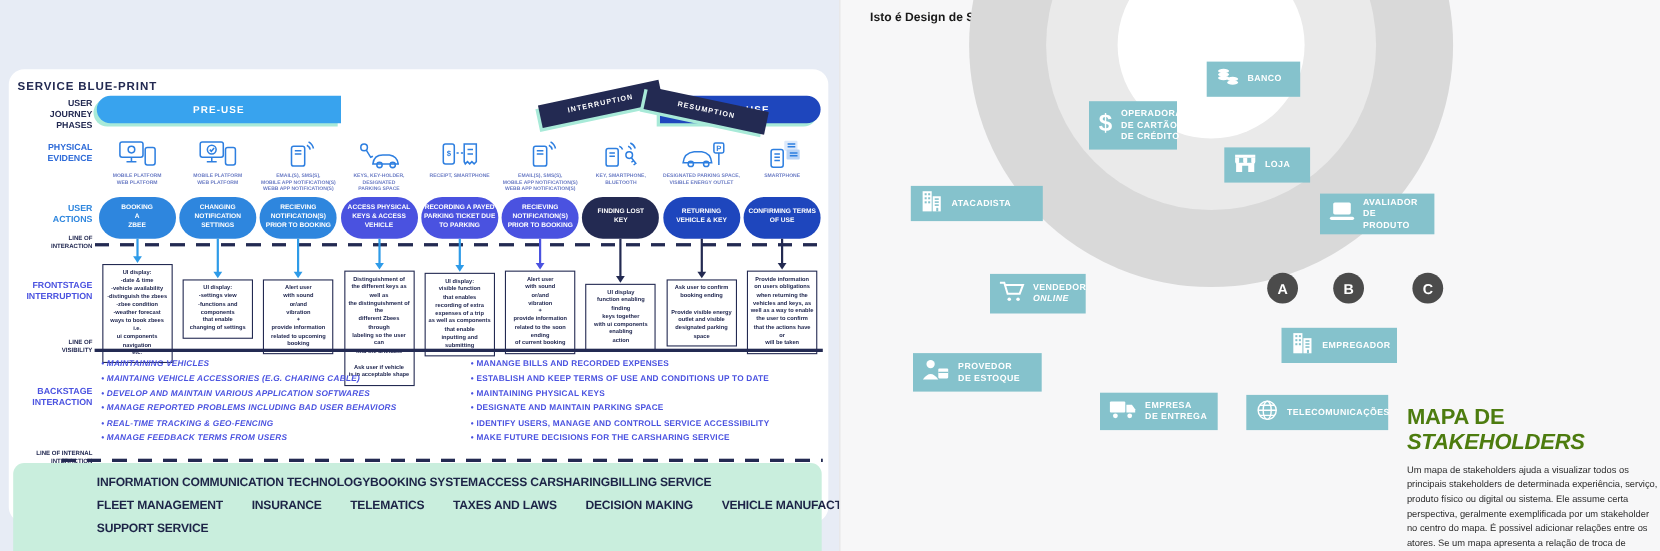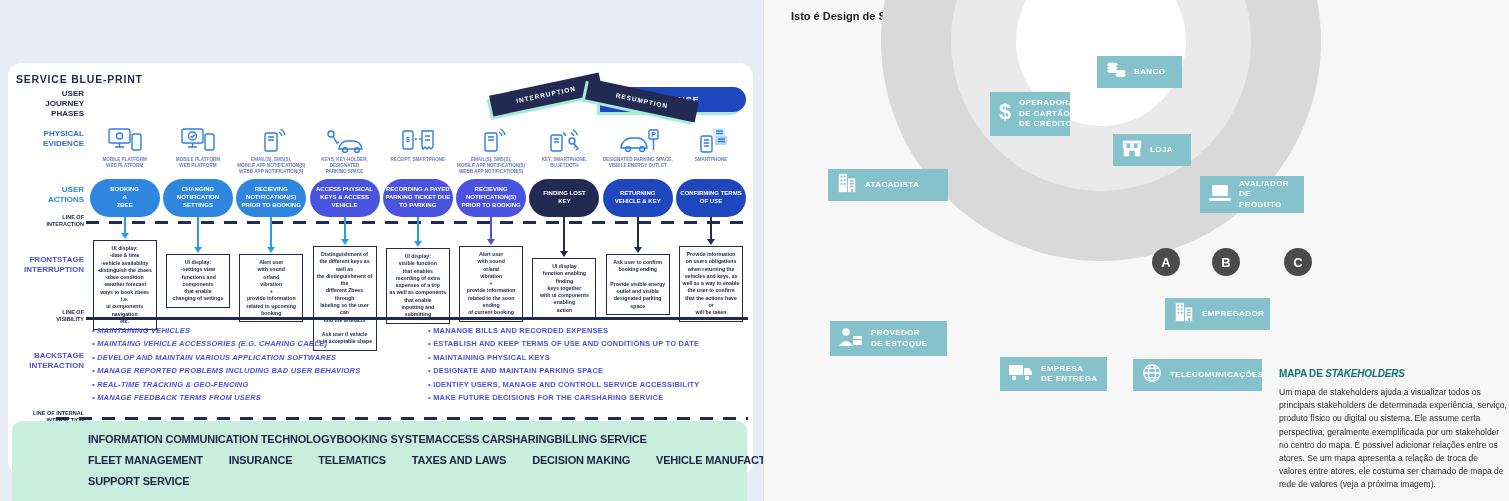--- a/index.html
+++ b/index.html
@@ -93,21 +93,21 @@
   .st-provedor   { left:66px;  top:321px; width:117px; height:35px; }
   .st-entrega    { left:236px; top:357px; width:107px; height:34px; }
   .st-telecom    { left:369px; top:359px; width:129px; height:32px; }
   .italic { font-style:italic; }
 
   .zone { position:absolute; width:28px; height:28px; border-radius:50%; background:#4b4b4b; color:#fff;
           display:flex; align-items:center; justify-content:center; font-size:13px; font-weight:bold; z-index:5; }
   #zone-a { left:388px; top:248px; } #zone-b { left:448px; top:248px; } #zone-c { left:520px; top:248px; }
 
   #info-block { position:absolute; left:515px; top:368px; width:228px; z-index:6; }
-  #info-title { font-size:10px; font-weight:bold; color:#0f766e; letter-spacing:-0.2px; }
+  #info-title { font-size:20px; font-weight:bold; color:#4d7c0f; letter-spacing:-0.2px; }
   #info-body { margin-top:7px; font-size:8.5px; line-height:1.55; color:#2b2b2b; }
 
   .icon-blue { color:#2e7fe0; }
 </style>
 </head>
 <body>
 
 <div id="canvas">
 
   <div id="left-panel">
@@ -128,20 +128,21 @@
       <div class="rowlab small lab-line-vis">LINE OF
 VISIBILITY</div>
       <div class="rowlab big lab-backstage">BACKSTAGE
 INTERACTION</div>
       <div class="rowlab small lab-line-internal">LINE OF INTERNAL
 INTERACTION</div>
       <div class="rowlab big lab-support">SUPPORT
 PROCESSES</div>
 
       <div id="phase-band">
+        <div class="phase-seg ph-pre">PRE-USE</div>
         <div class="phase-seg ph-post">POST-USE</div>
         <div class="phase-seg ph-intr">INTERRUPTION</div>
         <div class="phase-seg ph-resu">RESUMPTION</div>
       </div>
 
       <div id="cols">
 
         <div class="col">
           <div class="evi-icon icon-blue">
             <svg width="36" height="28" viewBox="0 0 36 28">
@@ -492,20 +493,28 @@
               <rect x="8.5" y="12" width="2" height="2"></rect>
               <rect x="15" y="9" width="4" height="1.6"></rect>
               <rect x="15" y="12" width="4" height="1.6"></rect>
               <rect x="15" y="15" width="4" height="1.6"></rect>
               <rect x="16.5" y="18.5" width="2" height="3.5"></rect>
             </g>
           </svg></span>
       <span class="lbl">ATACADISTA</span>
     </div>
 
+    <div class="stk st-vendedor">
+      <span><svg width="24" height="22" viewBox="0 0 24 22" fill="none" stroke="#fff" stroke-width="1.8">
+            <path d="M1 3h4l3 10h11l3-8H6"></path>
+            <circle cx="9.5" cy="18" r="1.6" fill="#fff" stroke="none"></circle>
+            <circle cx="17.5" cy="18" r="1.6" fill="#fff" stroke="none"></circle>
+          </svg></span>
+      <span class="lbl"><span>VENDEDOR</span><br><span class="italic">ONLINE</span></span>
+    </div>
 
 
     <div class="stk st-empregador">
       <span><svg width="22" height="22" viewBox="0 0 24 24" fill="#fff">
             <rect x="3" y="2" width="9" height="20"></rect>
             <rect x="13" y="7" width="8" height="15"></rect>
             <g fill="#85c2cc">
               <rect x="5" y="4" width="2" height="2"></rect>
               <rect x="8.5" y="4" width="2" height="2"></rect>
               <rect x="5" y="8" width="2" height="2"></rect>

